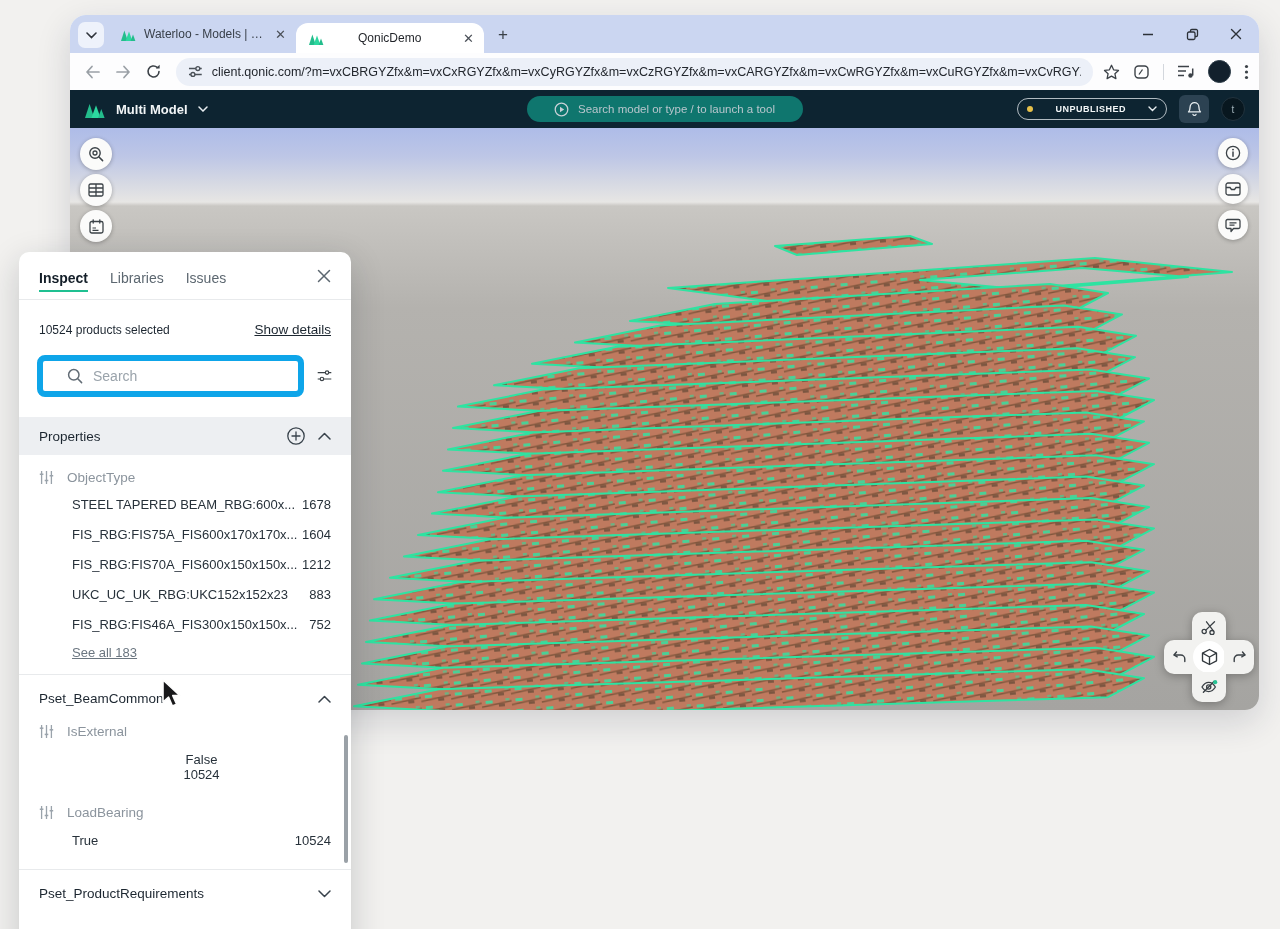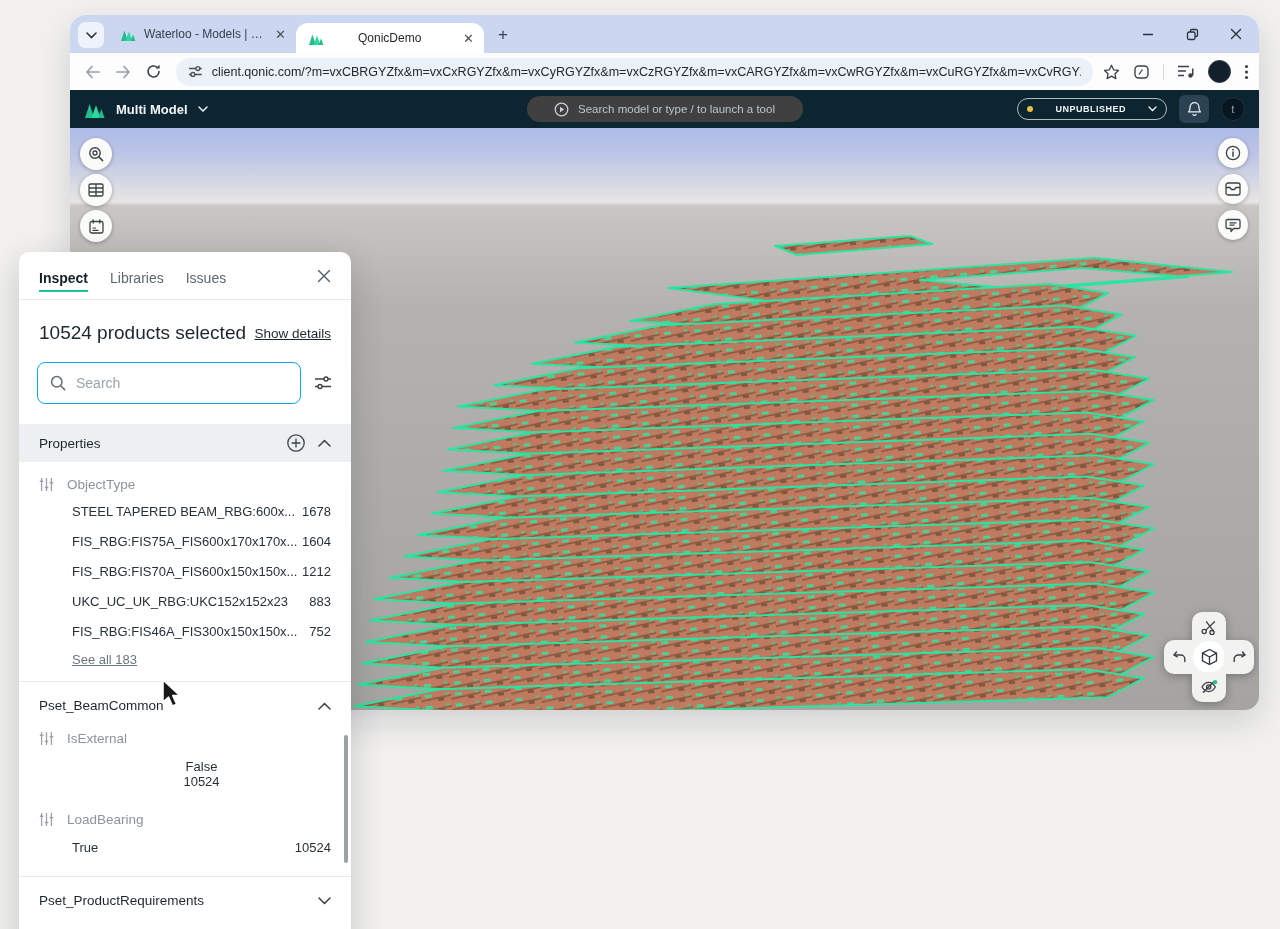--- a/index.html
+++ b/index.html
@@ -33,21 +33,21 @@
   .urltext { font-size:12.5px; color:#23272e; white-space:nowrap; overflow:hidden; }
   .tb-icons { display:flex; align-items:center; gap:13px; }
   .tb-sep { width:1px; height:16px; background:#d3d7dd; }
   .tb-avatar { width:23px; height:23px; border-radius:50%; background:#12202c; border:1px solid #2b3a46; }
 
   
   .appheader { height:38px; background:#0d2431; display:flex; align-items:center; padding:0 14px;
     position:relative; color:#e8eef1; }
   .brand { display:flex; align-items:center; gap:10px; font-size:13px; font-weight:700; color:#f2f6f7; }
   .searchpill { position:absolute; left:50%; transform:translateX(-50%); width:276px; height:26px;
-    background:#404040; border-radius:13px; display:flex; align-items:center; gap:9px;
+    background:#0f766e; border-radius:13px; display:flex; align-items:center; gap:9px;
     justify-content:center; color:#b9c6cd; font-size:11.5px; }
   .hdr-right { margin-left:auto; display:flex; align-items:center; gap:12px; }
   .pubpill { height:22px; border:1px solid rgba(232,238,241,.75); border-radius:11px;
     display:flex; align-items:center; gap:22px; padding:0 9px; }
   .pubdot { width:6px; height:6px; border-radius:50%; background:#e5c04a; }
   .publbl { font-size:9px; font-weight:700; letter-spacing:.5px; color:#f2f6f7; }
   .bellbtn { width:30px; height:28px; border-radius:6px; background:#2c4252; display:flex;
     align-items:center; justify-content:center; }
   .hdr-avatar { width:24px; height:24px; border-radius:50%; background:#08171f;
     border:1px solid #22333e; display:flex; align-items:center; justify-content:center;
@@ -75,25 +75,25 @@
   
   .panel { position:absolute; left:19px; top:252px; width:332px; height:744px; background:#fff;
     border-radius:10px; box-shadow:0 10px 34px rgba(20,30,40,.20); z-index:5; overflow:hidden; }
   .p-tabs { display:flex; align-items:center; gap:22px; height:48px; padding:0 20px;
     border-bottom:1px solid #e8eaec; }
   .p-tab { font-size:14px; color:#5c6770; padding-top:4px; }
   .p-tab.active { color:#141f29; font-weight:700; border-bottom:2px solid #1fc091;
     padding-bottom:4px; margin-bottom:-6px; }
   .p-close { margin-left:auto; display:flex; }
   .p-selrow { display:flex; justify-content:space-between; align-items:center; padding:22px 20px 10px; }
-  .p-selrow .sel { font-size:19px; color:#1c2630; }
+  .p-selrow .sel { font-size:12px; color:#1c2630; }
   .p-selrow .details { font-size:13.5px; color:#1c2630; text-decoration:underline; }
   .p-searchrow { display:flex; align-items:center; gap:12px; margin:8px 18px 0 18px; }
-  .p-searchbox { flex:1; height:42px; border:1px solid #0ea5e9; border-radius:8px; display:flex;
-    align-items:center; gap:10px; padding:0 12px; }
+  .p-searchbox { flex:1; height:42px; border:6px solid #0ea5e9; border-radius:8px; display:flex;
+    align-items:center; gap:10px; padding:0 24px; }
   .p-searchbox input { border:none; outline:none; flex:1; font-size:14px; color:#1c2630;
     font-family:"Liberation Sans",sans-serif; background:transparent; }
   .p-searchbox input::placeholder { color:#9aa3ab; }
   .p-sechdr { margin-top:20px; height:38px; background:#edeff2; display:flex; align-items:center;
     gap:12px; padding:0 20px; }
   .p-sechdr .t { font-size:13.5px; color:#1c2630; flex:1; }
   .p-grouplbl { display:flex; align-items:center; gap:13px; padding:15px 20px 4px; color:#8b949d;
     font-size:13.5px; }
   .p-row { display:flex; justify-content:space-between; align-items:center; padding:8px 20px 7px 53px;
     font-size:13px; color:#27313a; }

